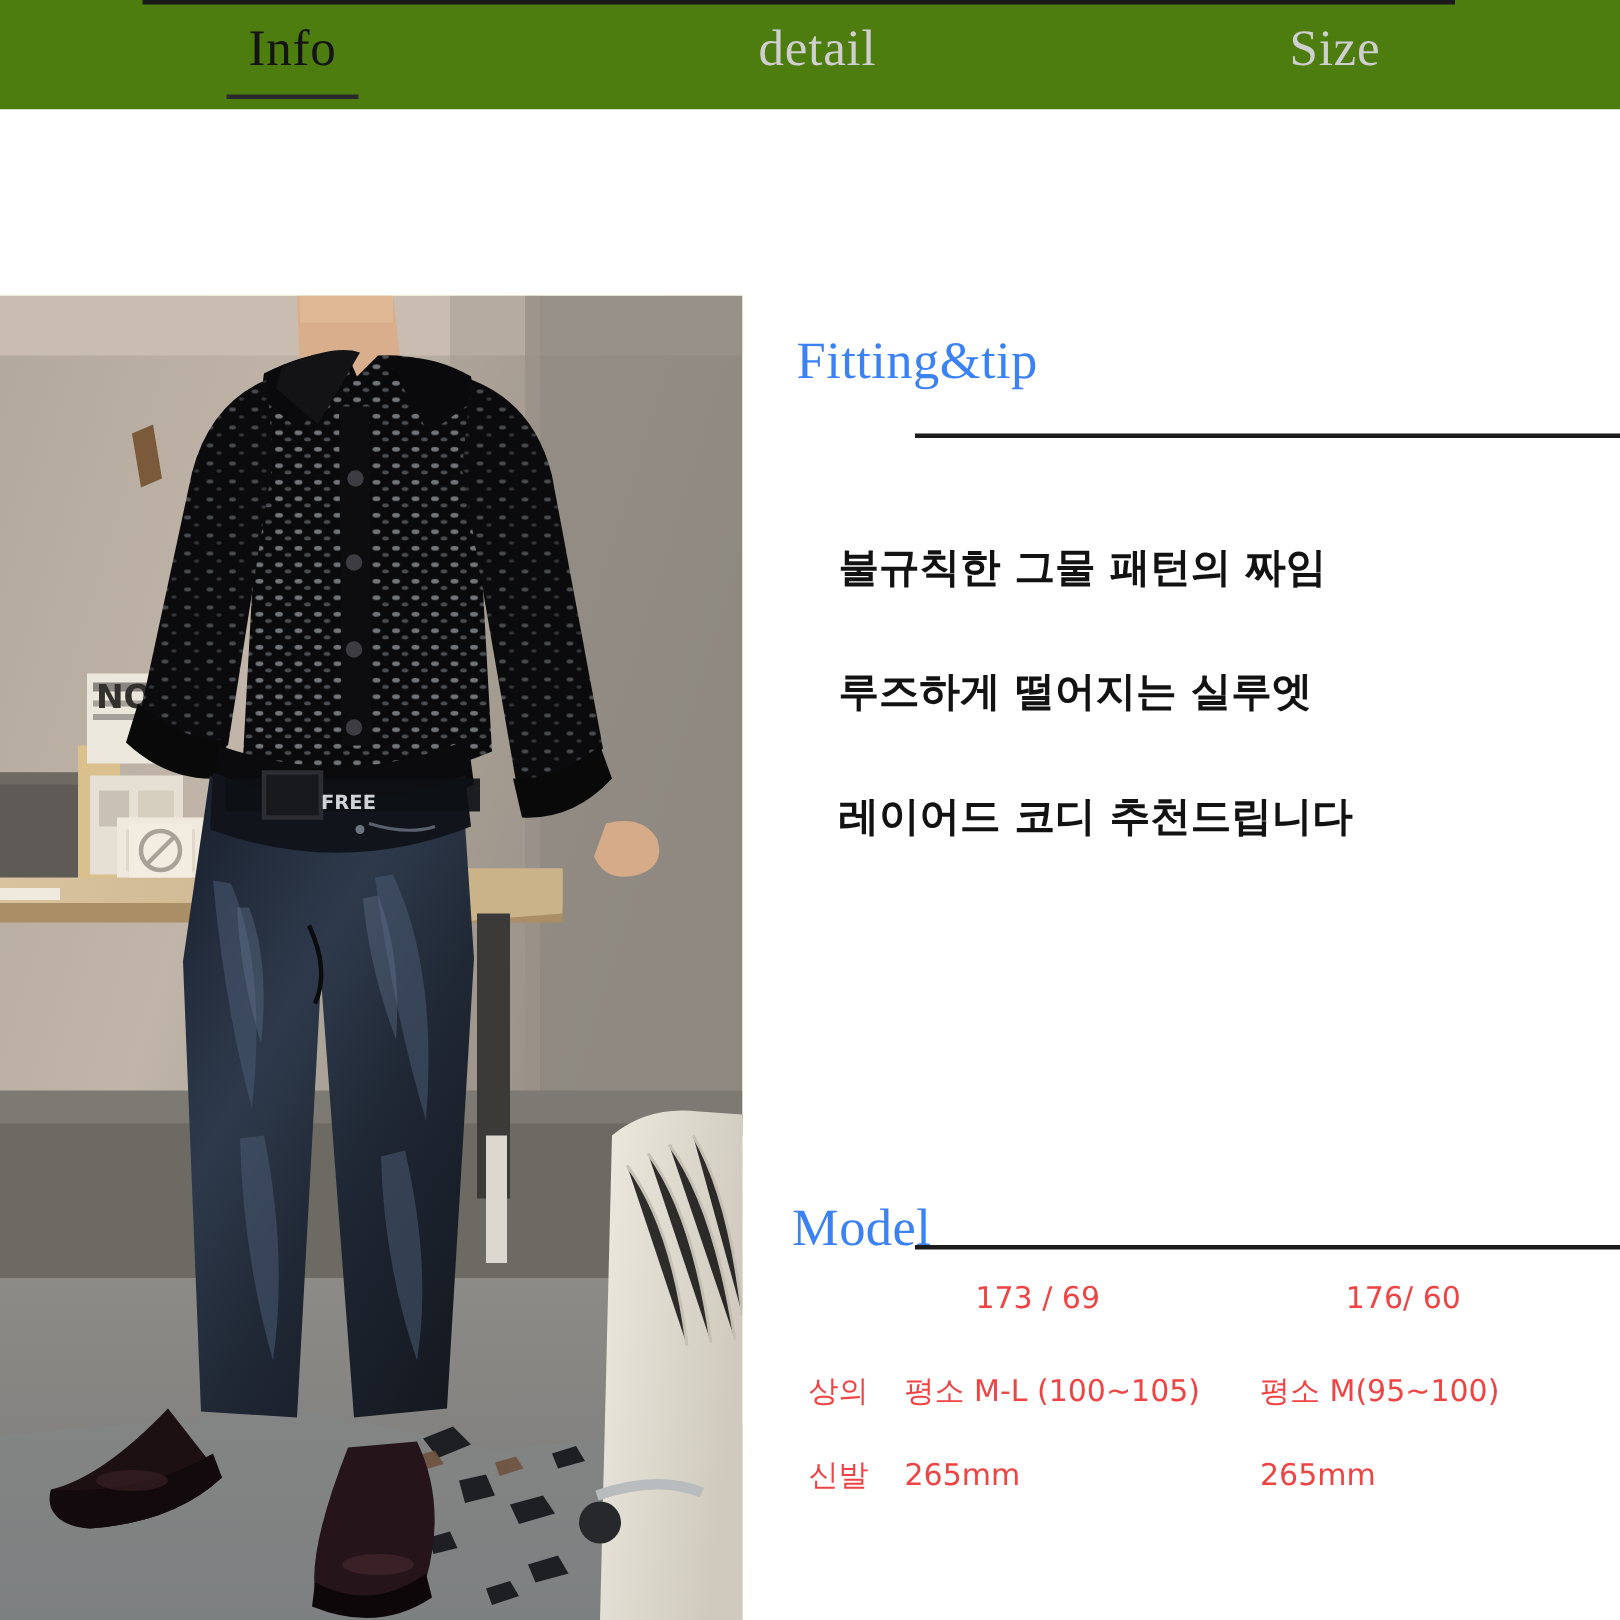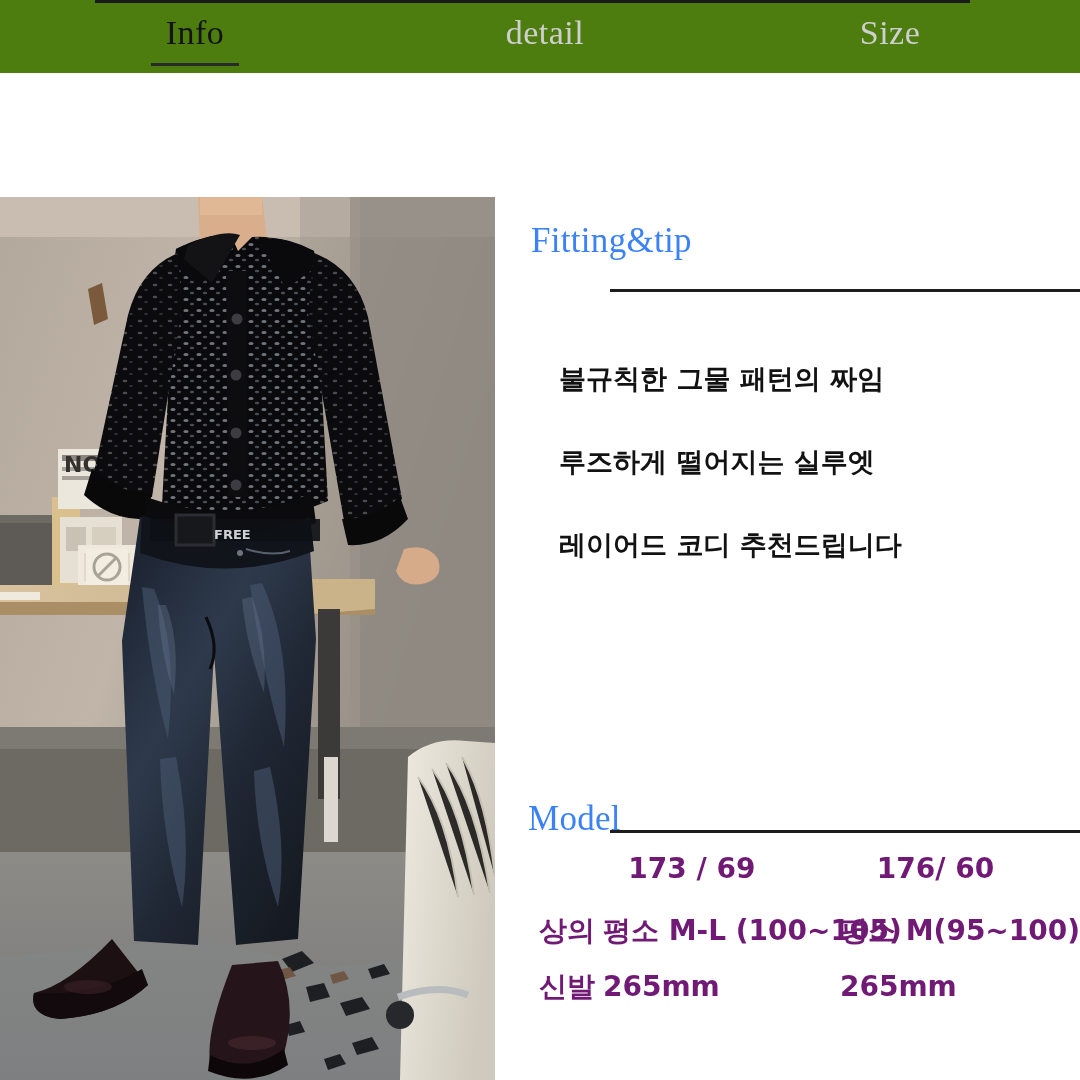--- a/index.html
+++ b/index.html
@@ -152,23 +152,23 @@
     top: 782px;
     width: 585px;
   }
   .mt-row {
     display: flex;
     align-items: baseline;
     height: 56px;
   }
   .mt-cell {
     font-family: "DejaVu Sans", "Liberation Sans", sans-serif;
-    font-weight: bold;
-    font-size: 28px;
-    color: #701a75;
+    font-weight: normal;
+    font-size: 20px;
+    color: #ef4444;
     line-height: 1;
     white-space: nowrap;
   }
   .mt-label {
     width: 108px;
     padding-left: 44px;
     box-sizing: border-box;
   }
   .mt-col-a { width: 237px; }
   .mt-col-b { width: 240px; }

